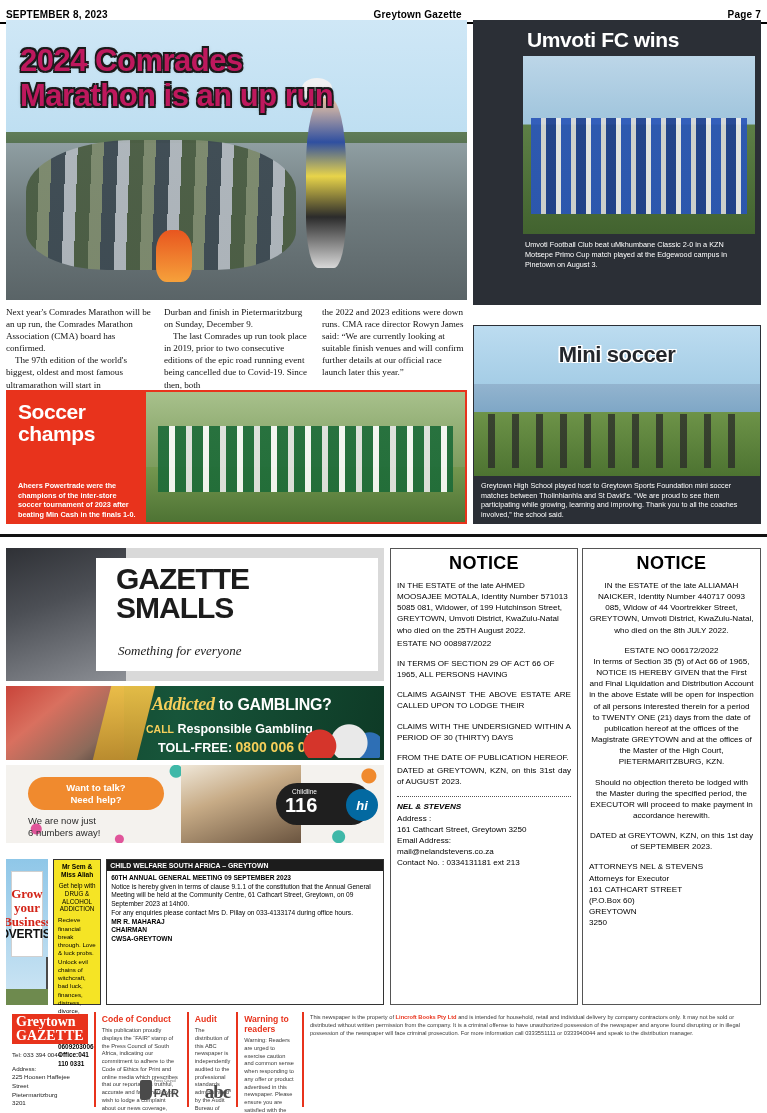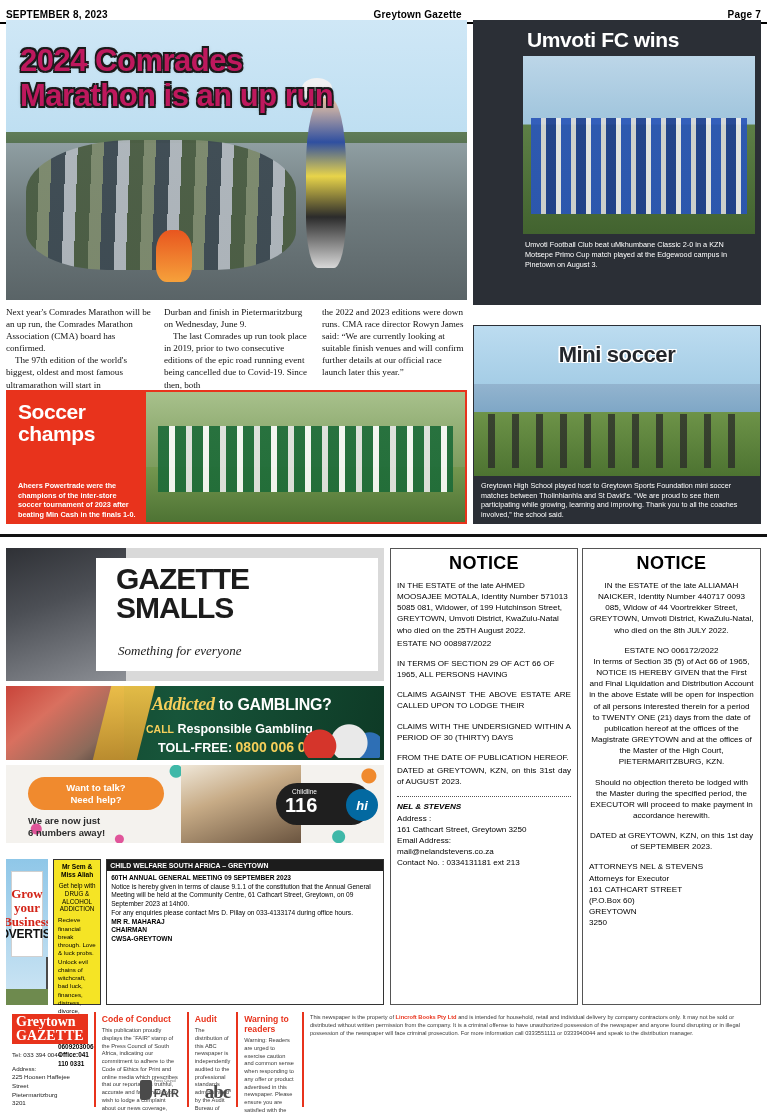--- a/index.html
+++ b/index.html
@@ -135,21 +135,21 @@
   #gambling-ad .t3 em { color:#f6cf5a; font-style:normal; font-size:14px; }
   #gambling-ad .chips { position:absolute; right:4px; bottom:2px; width:86px; height:40px;
      background:radial-gradient(circle at 30% 70%, #d5352b 0 16px, transparent 17px),
                 radial-gradient(circle at 64% 62%, #e9e9e9 0 18px, transparent 19px),
                 radial-gradient(circle at 88% 72%, #2e6fb5 0 14px, transparent 15px); }
 
   #childline-ad { margin-top:5px; width:378px; height:78px; position:relative; background:#f4f2ee; }
   #childline-ad .bubble { position:absolute; left:22px; top:12px; width:136px; height:33px;
      background:#f08a2e; border-radius:18px; color:#fff; font-size:9.5px; font-weight:bold;
      display:flex; flex-direction:column; align-items:center; justify-content:center; line-height:1.25; }
-  #childline-ad .t2 { position:absolute; left:22px; top:50px; font-size:9.5px; font-weight:bold;
+  #childline-ad .t2 { position:absolute; left:22px; top:50px; font-size:9.5px; font-weight:normal;
      color:#2d2d2d; line-height:1.25; }
   #childline-ad .kid { position:absolute; left:175px; top:0; width:120px; height:78px;
      background:linear-gradient(160deg,#efe7d8 0%, #c7ab86 40%, #6b5540 100%); }
   #childline-ad .pill { position:absolute; right:12px; top:18px; width:96px; height:42px;
      background:#1f1f1f; border-radius:22px; }
   #childline-ad .pill .cl { position:absolute; left:16px; top:5px; font-size:6.5px; color:#fff; }
   #childline-ad .pill .num { position:absolute; left:9px; top:11px; font-size:20px; font-weight:bold; color:#fff; }
   #childline-ad .hi { position:absolute; right:6px; top:24px; width:32px; height:32px;
      background:#0369a1; border-radius:50%; color:#fff; font-size:13px; font-style:italic;
      display:flex; align-items:center; justify-content:center; font-weight:bold; }
@@ -252,21 +252,21 @@
       <span>Marathon is an up run</span>
     </div>
   </div>
 
   <div id="lead-body">
     <div class="col">
       <p>Next year's Comrades Marathon will be an up run, the Comrades Marathon Association (CMA) board has confirmed.</p>
       <p>The 97th edition of the world's biggest, oldest and most famous ultramarathon will start in</p>
     </div>
     <div class="col">
-      <p>Durban and finish in Pietermaritzburg on Wednesday, June 9.</p>
+      <p>Durban and finish in Pietermaritzburg on Sunday, December 9.</p>
       <p>The last Comrades up run took place in 2019, prior to two consecutive editions of the epic road running event being cancelled due to Covid-19. Since then, both</p>
     </div>
     <div class="col">
       <p>the 2022 and 2023 editions were down runs. CMA race director Rowyn James said: “We are currently looking at suitable finish venues and will confirm further details at our official race launch later this year.”</p>
     </div>
   </div>
 
   <div id="champs-box">
     <div id="champs-red">
       <div class="t">

